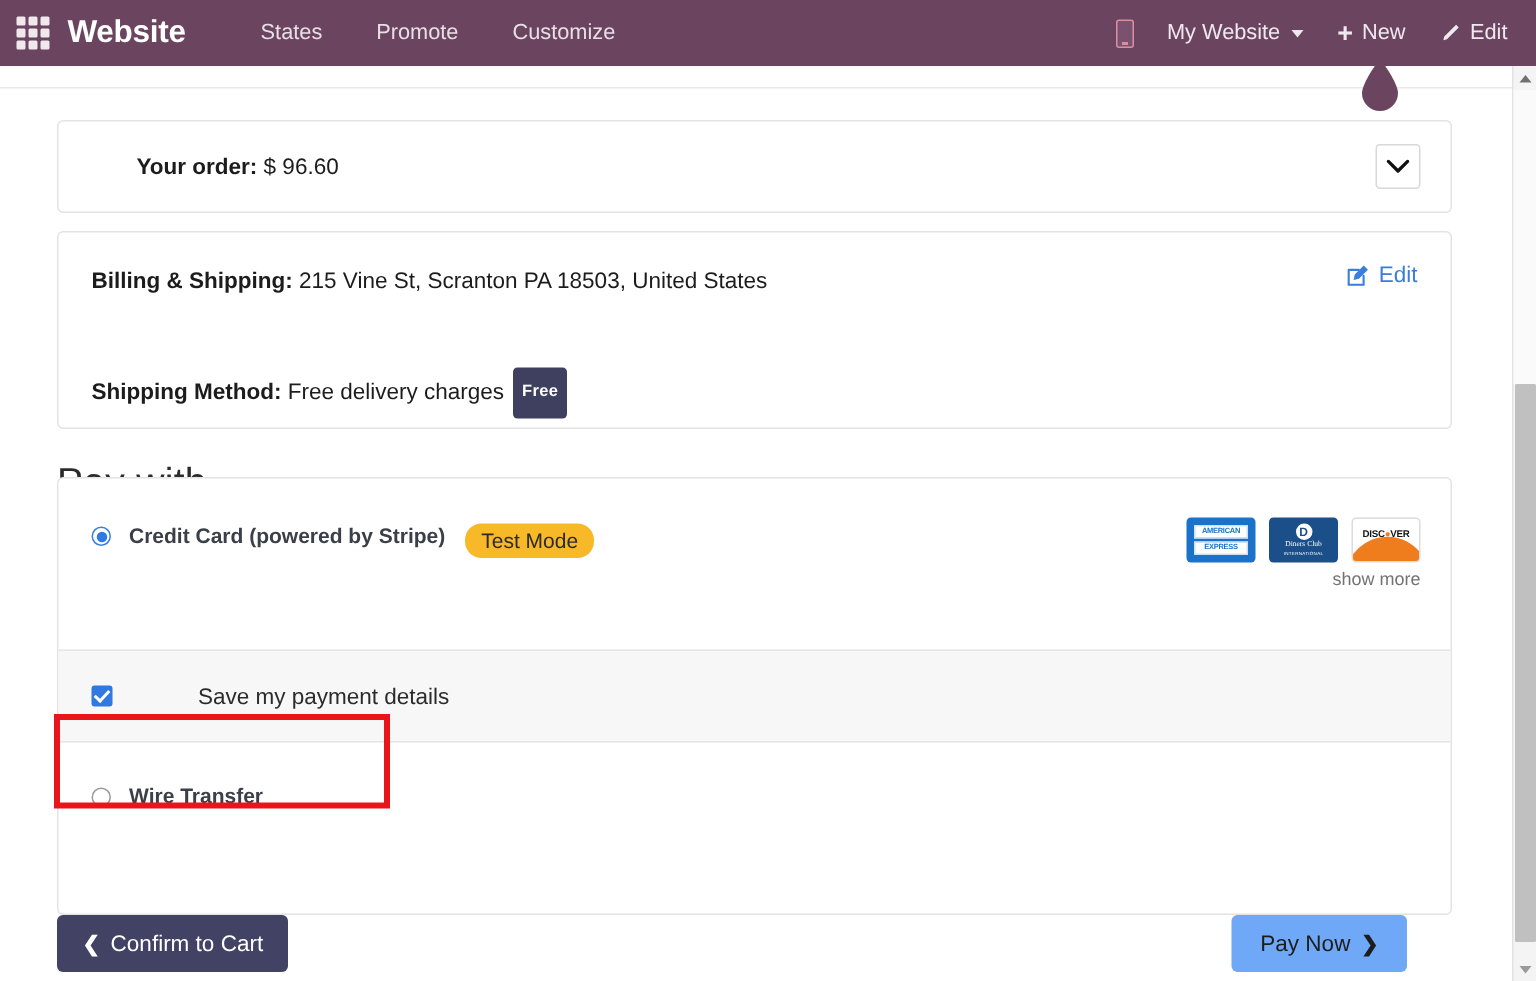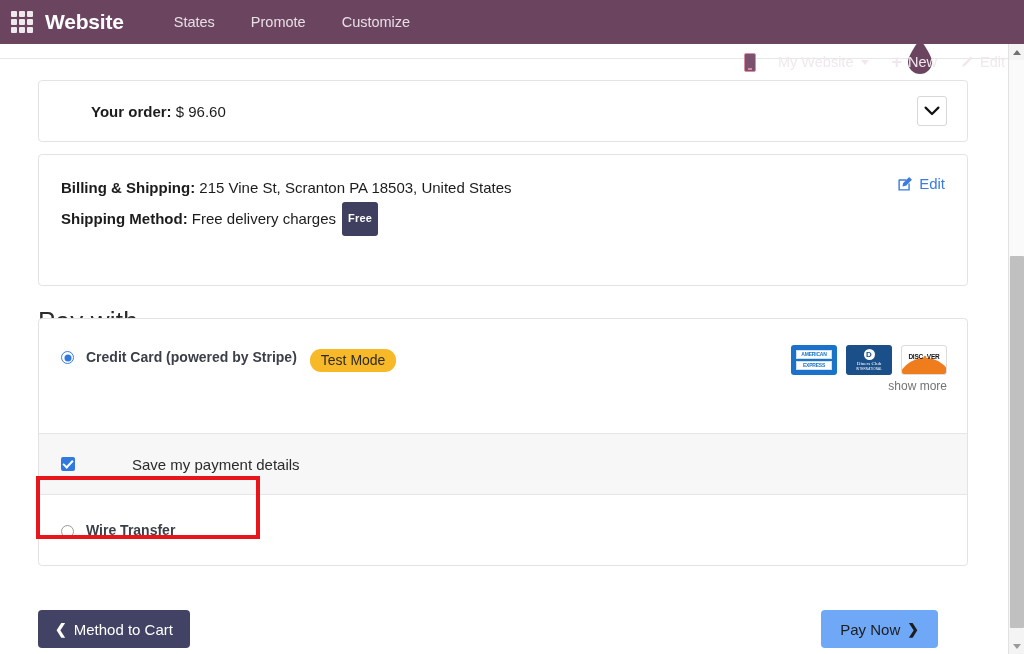--- a/index.html
+++ b/index.html
@@ -23,21 +23,21 @@
     display:grid; grid-template-columns: repeat(3,1fr); grid-template-rows: repeat(3,1fr);
     gap: 2px; cursor:pointer;
   }
   .apps-grid i { background:#efe9ee; border-radius:1px; display:block; }
   .brand { font-size: 21px; font-weight: 700; letter-spacing: -0.2px; color:#fff; padding-right: 4px; }
   .nav-menu { display:flex; align-items:center; margin-left: 28px; }
   .nav-menu a {
     color:#e8dfe6; font-size: 14.5px; text-decoration:none;
     padding: 0 18px; line-height: 44px; white-space: nowrap;
   }
-  .nav-right { position:absolute; right: 8px; top:0; height:44px; display:flex; align-items:center;margin-top:40px; }
+  .nav-right { position:absolute; right: 8px; top:0; height:44px; display:flex; align-items:center; }
   .nav-right .nv-item {
     color:#f0e8ee; font-size: 14.5px; text-decoration:none;
     padding: 0 11px; line-height: 44px; display:flex; align-items:center; gap:6px;
     white-space: nowrap;
   }
   .mobile-ico {
     width: 12px; height: 19px; border: 1.6px solid #d98f9f; border-radius: 2px;
     position: relative; background: #7a5270;
   }
   .mobile-ico::after {
@@ -101,35 +101,35 @@
   }
   .chev-btn svg { display:block; }
 
   #addr-panel { left: 38px; top: 110px; width: 930px; height: 132px; }
   .addr-inner { padding: 18px 22px 0 22px; position:relative; height:100%; }
   .addr-line { font-size: 15px; color:#1c1c1c; line-height: 29px; }
   .addr-line b { font-weight:700; }
   .free-badge {
     display:inline-block; background:#3f3f5f; color:#fff; font-size:11px;
     font-weight:700; padding: 2px 6px 3px 6px; border-radius:3px;
-    margin-left:6px; vertical-align: 2px; letter-spacing: .2px;
+    margin-left:6px; vertical-align: 2px; letter-spacing: .2px; margin-top: 43px;
   }
   .edit-link {
     position:absolute; right: 22px; top: 20px;
     color:#3b7ddd; font-size:15px; text-decoration:none;
     display:flex; align-items:center; gap:6px; cursor:pointer;
   }
   .edit-link svg { display:block; }
 
   #paywith-title {
     position:absolute; left: 38px; top: 262px;
     font-size: 26px; font-weight: 400; color:#2b2b2b; letter-spacing:.2px;
   }
 
-  #pay-panel { left: 38px; top: 274px; width: 930px; height: 248px; }
+  #pay-panel { left: 38px; top: 274px; width: 930px; height: 292px; }
   .pay-row { position:relative; }
   .pm-row { height: 114px; display:flex; align-items:flex-start; padding: 30px 22px 0 22px; }
   .radio {
     width: 13px; height: 13px; border-radius:50%; border:1px solid #9a9a9a;
     background:#fff; margin-right: 12px; margin-top: 2px; flex:none; cursor:pointer;
   }
   .radio.on { border: 1px solid #3b7ddd; background:#fff; position:relative; }
   .radio.on::after {
     content:""; position:absolute; left:50%; top:50%; transform:translate(-50%,-50%);
     width: 7px; height: 7px; border-radius:50%; background:#2f79e0;
@@ -384,21 +384,21 @@
       <div class="pay-row wire-row">
         <span class="radio"></span>
         <span class="pm-label">Wire Transfer</span>
       </div>
     </div>
 
     <div id="highlight-box"></div>
 
     <button class="btn" id="return-btn">
       <span class="ch-left">❮</span>
-      <span>Method to Cart</span>
+      <span>Confirm to Cart</span>
     </button>
 
     <button class="btn" id="pay-btn">
       <span>Pay Now</span>
       <span class="ch-right">❯</span>
     </button>
   </div>
 
   <div id="scrollbar">
     <div class="sb-track-dots"></div>

